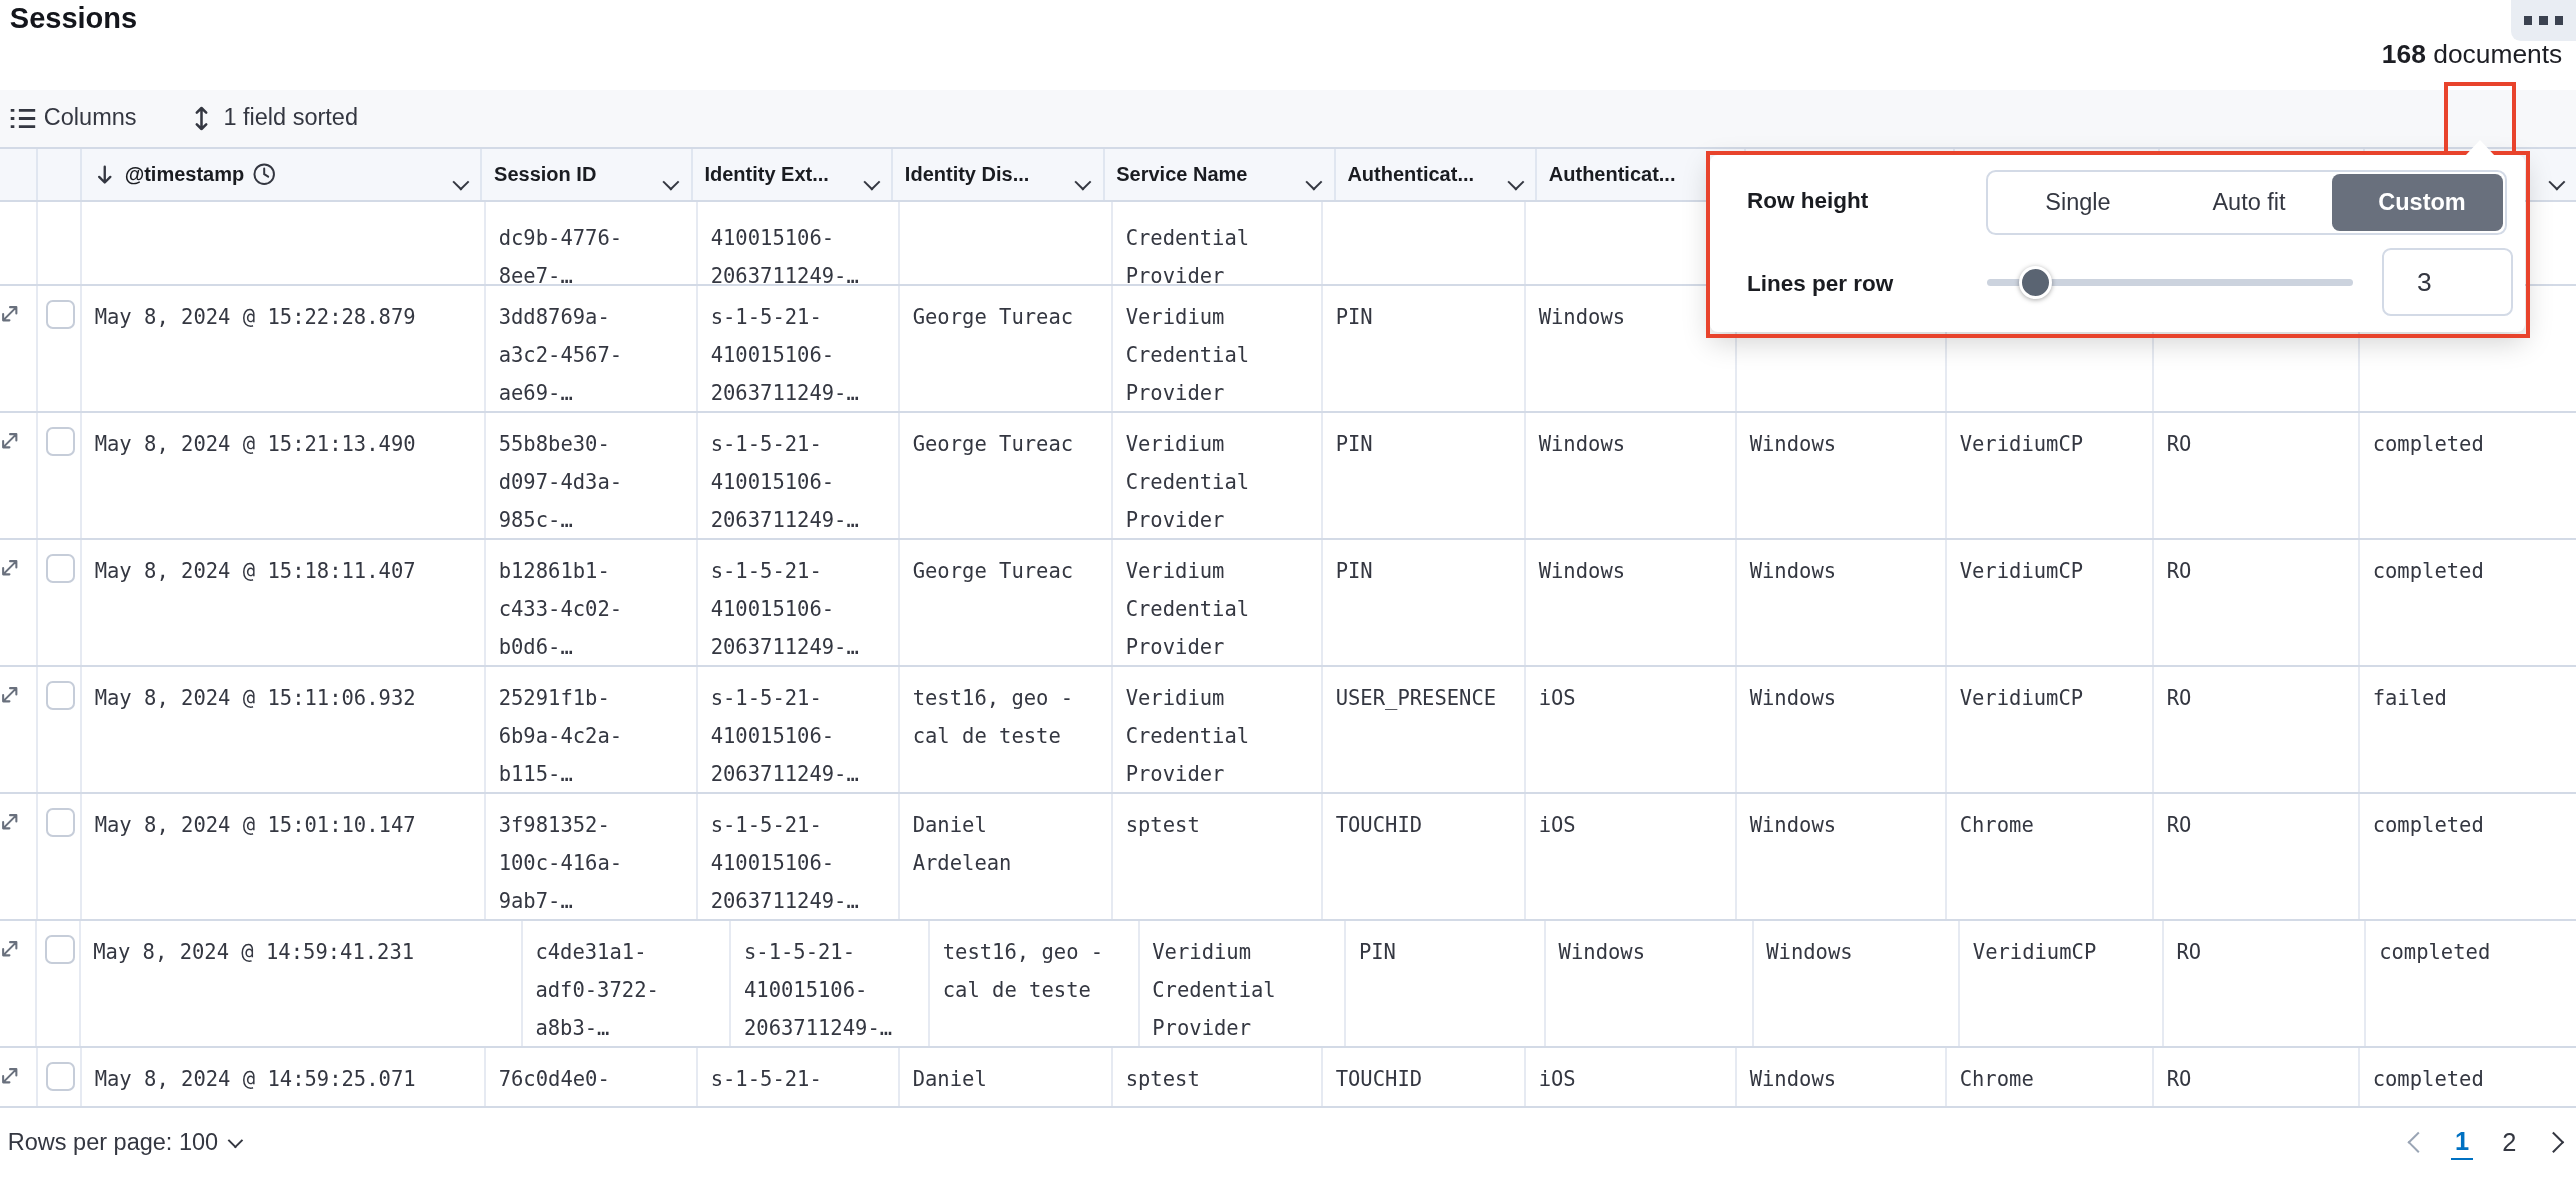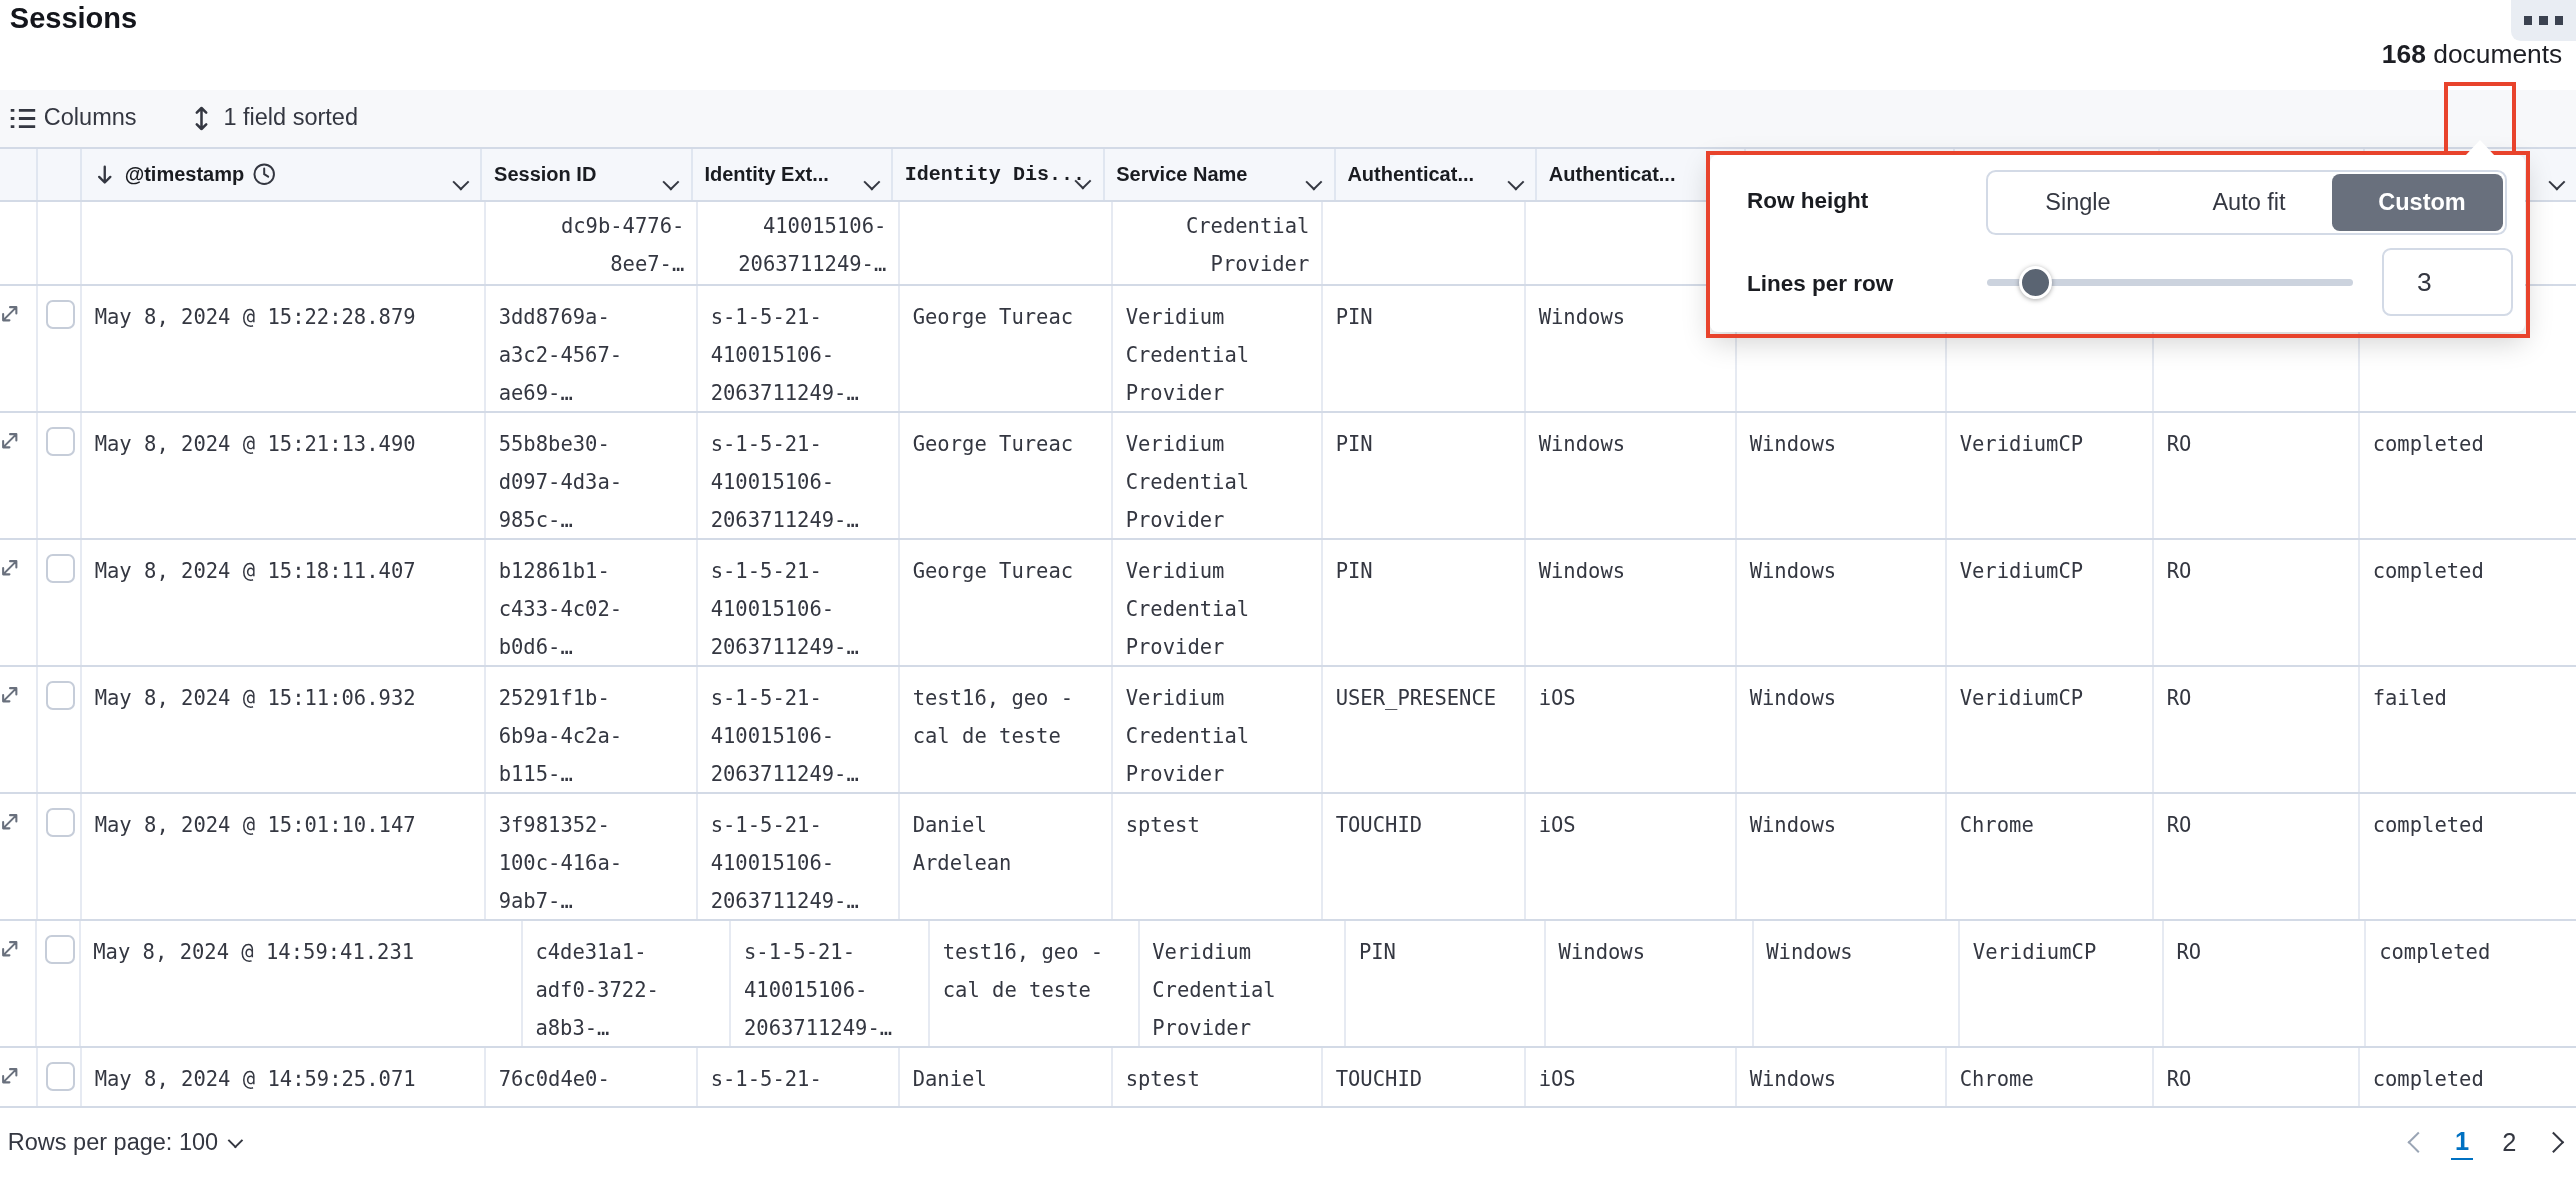--- a/index.html
+++ b/index.html
@@ -26,21 +26,21 @@
   .hcell:last-child{border-right:none;}
   .hchev{position:absolute;right:13.7px;top:20.5px;}
   .chev{display:inline-block;width:9.8px;height:9.8px;border-right:2.4px solid #343741;border-bottom:2.4px solid #343741;transform:rotate(45deg);}
   .tbody{position:relative;height:905px;overflow:hidden;}
   .trow{display:flex;border-bottom:2px solid #d3dae6;box-sizing:border-box;height:127px;background:#fff;}
   .trow.partial{height:84px;}
   .cell{position:relative;box-sizing:border-box;border-right:2px solid #e6eaf2;padding:11.7px 11.7px 0 12.7px;
         font-family:"DejaVu Sans Mono",monospace;font-size:20.5px;color:#343741;overflow:hidden;}
   .cell:last-child{border-right:none;}
   .cell .ln{line-height:38px;height:38px;white-space:nowrap;}
-  .partial .cell{padding-top:5px;text-align:right;}
+  .partial .cell{padding-top:17px;}
   .ctrl{padding:11.7px 0 0 0;}
   .checkbox{width:25.4px;height:25.4px;border:2px solid #c6cdd9;border-radius:6.8px;background:#fff;margin-left:7.8px;margin-top:2px;}
   .expand-wrap{margin-left:-2px;margin-top:3.9px;}
   
   .footer{position:absolute;left:0;right:0;top:1106px;height:71px;border-top:2px solid #d3dae6;background:#fff;}
   .rpp{position:absolute;left:7.8px;top:0;height:68px;display:flex;align-items:center;gap:11.7px;font-size:23.5px;color:#343741;cursor:pointer;}
   .rpp .chev{width:8.8px;height:8.8px;margin-top:-3.9px;}
   .pager{position:absolute;right:15.6px;top:0;height:68px;display:flex;align-items:center;gap:25.4px;font-size:25.4px;}
   .pchev{width:12.7px;height:12.7px;border-right:2.9px solid #343741;border-bottom:2.9px solid #343741;display:inline-block;}
   .pchev.prev{transform:rotate(135deg);border-color:#9aa5b5;}
@@ -129,21 +129,21 @@
           <span class="hchev"><span class="chev"></span></span>
         </div>
         <div class="hcell" style="width: 212px;">
           <span style="white-space: nowrap;">Session ID</span>
           <span class="hchev"><span class="chev"></span></span>
         </div>
         <div class="hcell" style="width: 202px;">
           <span style="white-space: nowrap;">Identity Ext...</span>
           <span class="hchev"><span class="chev"></span></span>
         </div>
-        <div class="hcell" style="width: 213px; font-family: Liberation Mono, monospace;">
+        <div class="hcell" style="width: 213px;">
           <span style="white-space: nowrap;">Identity Dis...</span>
           <span class="hchev"><span class="chev"></span></span>
         </div>
         <div class="hcell" style="width: 233px;">
           <span style="white-space: nowrap;">Service Name</span>
           <span class="hchev"><span class="chev"></span></span>
         </div>
         <div class="hcell" style="width: 203px;">
           <span style="white-space: nowrap;">Authenticat...</span>
           <span class="hchev"><span class="chev"></span></span>

